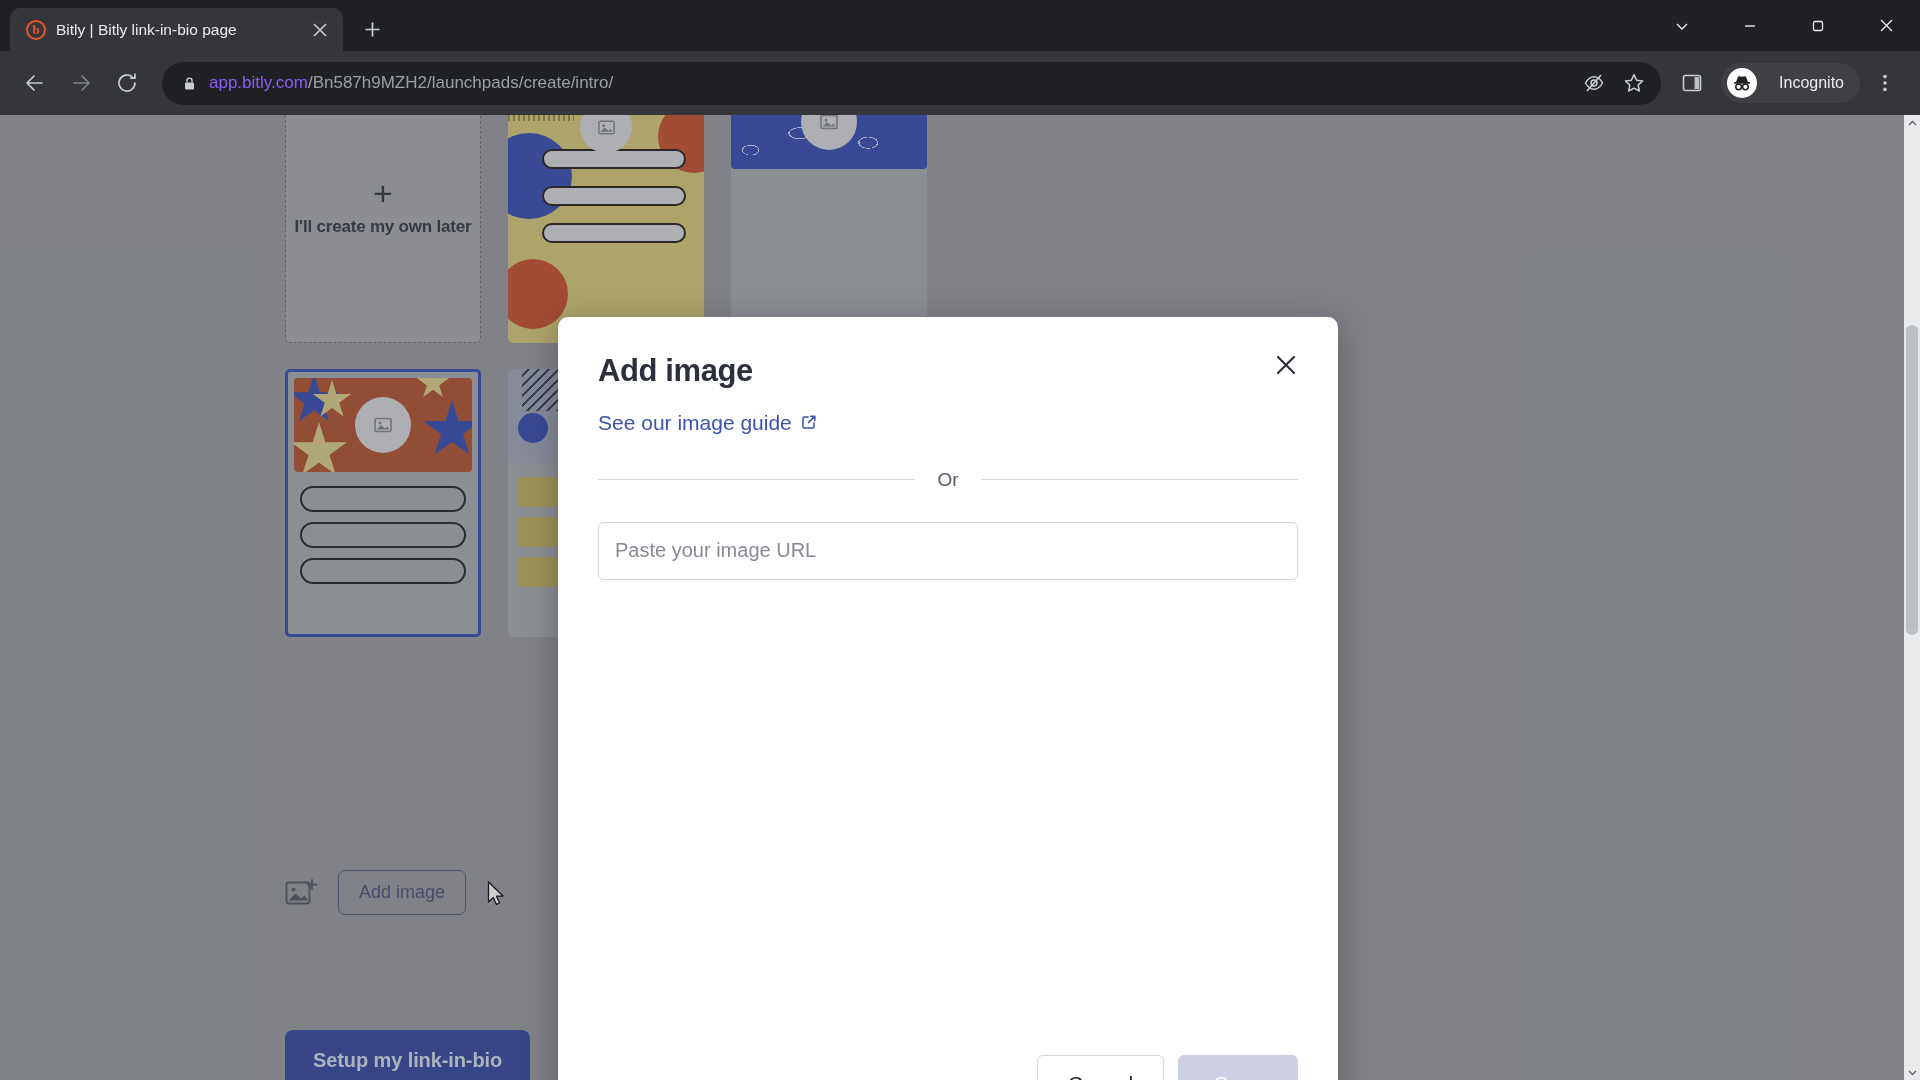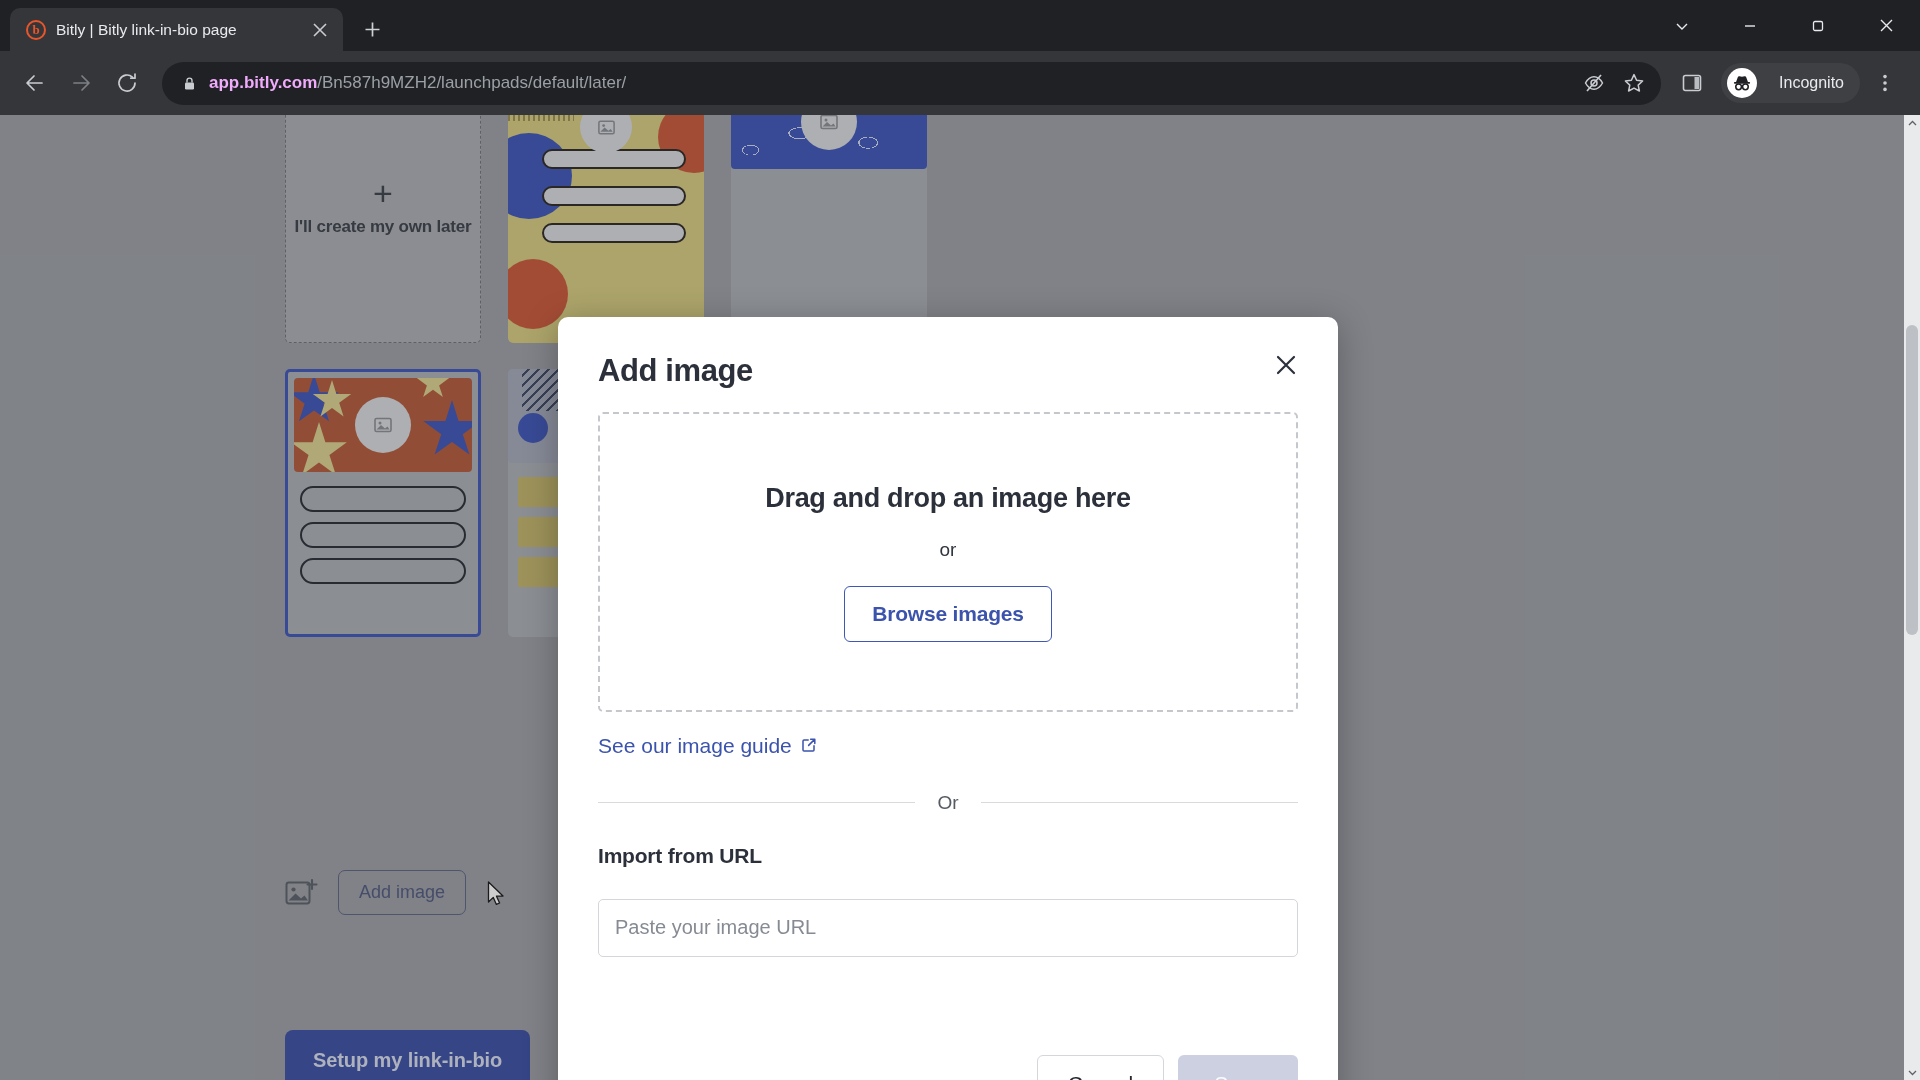--- a/index.html
+++ b/index.html
@@ -65,21 +65,21 @@
     color: #c9cdd1; flex: 0 0 auto;
   }
   .navbtn.disabled { color: #7c8085; }
   .omnibox {
     flex: 1 1 auto; height: 43px; background: #202124;
     border-radius: 22px; margin-left: 10px; margin-right: 6px;
     display: flex; align-items: center; padding: 0 14px 0 20px; gap: 12px;
   }
   .lock { width: 15px; height: 15px; flex: 0 0 auto; }
   .urltext { font-size: 17px; color: #9aa0a6; white-space: nowrap; overflow: hidden; }
-  .urltext b { color: #f0abfc; font-weight: bold; }
+  .urltext b { color: #8b5cf6; font-weight: normal; }
   .omni-right { margin-left: auto; display: flex; align-items: center; gap: 14px; }
   .omni-ico { width: 26px; height: 26px; color: #c9cdd1; display:flex; align-items:center; justify-content:center;}
   .tbicon {
     width: 42px; height: 42px; border-radius: 50%;
     display: flex; align-items: center; justify-content: center;
     color: #c9cdd1; flex: 0 0 auto;
   }
   .profile {
     display: flex; align-items: center; gap: 22px;
     background: #3f4043; border-radius: 22px; height: 40px;
@@ -340,21 +340,21 @@
       </svg>
     </div>
 
     <div class="omnibox">
       <span class="lock">
         <svg width="15" height="15" viewBox="0 0 15 15">
           <rect x="3" y="6.5" width="9" height="7" rx="1.3" fill="#c9cdd1"></rect>
           <path d="M5 6.5 V4.6 a2.5 2.5 0 0 1 5 0 V6.5" stroke="#c9cdd1" stroke-width="1.4" fill="none"></path>
         </svg>
       </span>
-      <span class="urltext"><b>app.bitly.com</b><span>/Bn587h9MZH2/launchpads/default/later/</span></span>
+      <span class="urltext"><b>app.bitly.com</b><span>/Bn587h9MZH2/launchpads/create/intro/</span></span>
       <span class="omni-right">
         <span class="omni-ico">
           <svg width="22" height="22" viewBox="0 0 22 22">
             <path d="M2.5 11 C5 6.5 8 4.8 11 4.8 C14 4.8 17 6.5 19.5 11 C17 15.5 14 17.2 11 17.2 C8 17.2 5 15.5 2.5 11Z" stroke="currentColor" stroke-width="1.5" fill="none"></path>
             <circle cx="11" cy="11" r="3" stroke="currentColor" stroke-width="1.5" fill="none"></circle>
             <path d="M4 19 L18 3" stroke="currentColor" stroke-width="1.6"></path>
           </svg>
         </span>
         <span class="omni-ico">
           <svg width="22" height="22" viewBox="0 0 22 22">
@@ -510,45 +510,39 @@
     <div class="overlay"></div>
 
     <div class="modal">
       <div class="modal-title">Add image</div>
       <button class="modal-close">
         <svg width="22" height="22" viewBox="0 0 22 22">
             <path d="M3 3 L19 19 M19 3 L3 19" stroke="currentColor" stroke-width="2.2" fill="none" stroke-linecap="round"></path>
           </svg>
       </button>
 
-      <div class="dropzone">
-        <div class="dz-title">Drag and drop an image here</div>
-        <div class="dz-or">or</div>
-        <button class="browse-btn">Browse images</button>
-      </div>
 
       <div class="hint">
         <a class="guide-link" href="#">
           <span>See our image guide</span>
           <span>
             <svg width="16" height="16" viewBox="0 0 16 16">
               <path d="M13 8.8 V13 a1 1 0 0 1 -1 1 H3 a1 1 0 0 1 -1 -1 V4 a1 1 0 0 1 1 -1 H7.2" stroke="currentColor" stroke-width="1.5" fill="none" stroke-linecap="round"></path>
               <path d="M9.6 2.2 H13.8 V6.4 M13.6 2.4 L7.6 8.4" stroke="currentColor" stroke-width="1.5" fill="none" stroke-linecap="round" stroke-linejoin="round"></path>
             </svg>
           </span>
         </a>
       </div>
 
       <div class="sep">
         <span class="line"></span>
         <span class="txt">Or</span>
         <span class="line"></span>
       </div>
 
-      <div class="sec-title">Import from URL</div>
       <input class="url-input" type="text" placeholder="Paste your image URL" style="">
 
       <div class="modal-actions">
         <button class="btn-cancel">Cancel</button>
         <button class="btn-save">Save</button>
       </div>
     </div>
   </div>
 
   <div class="scrollbar">

